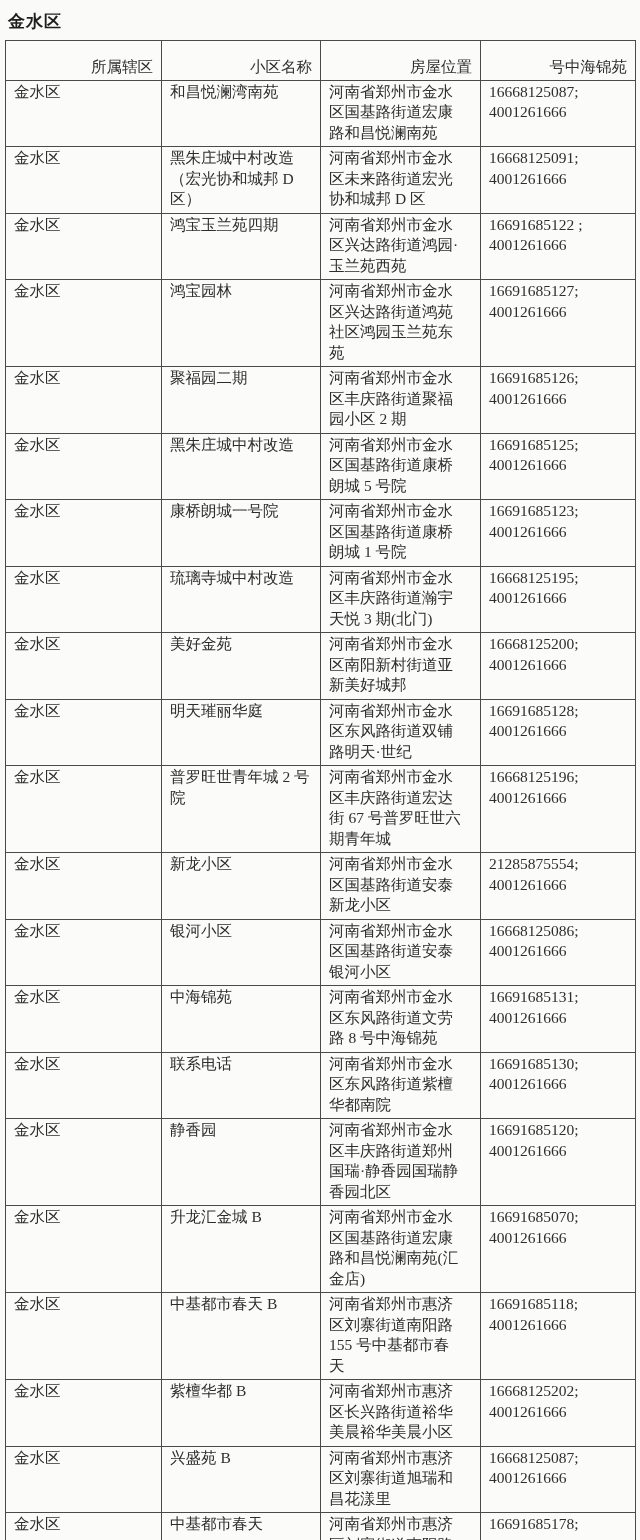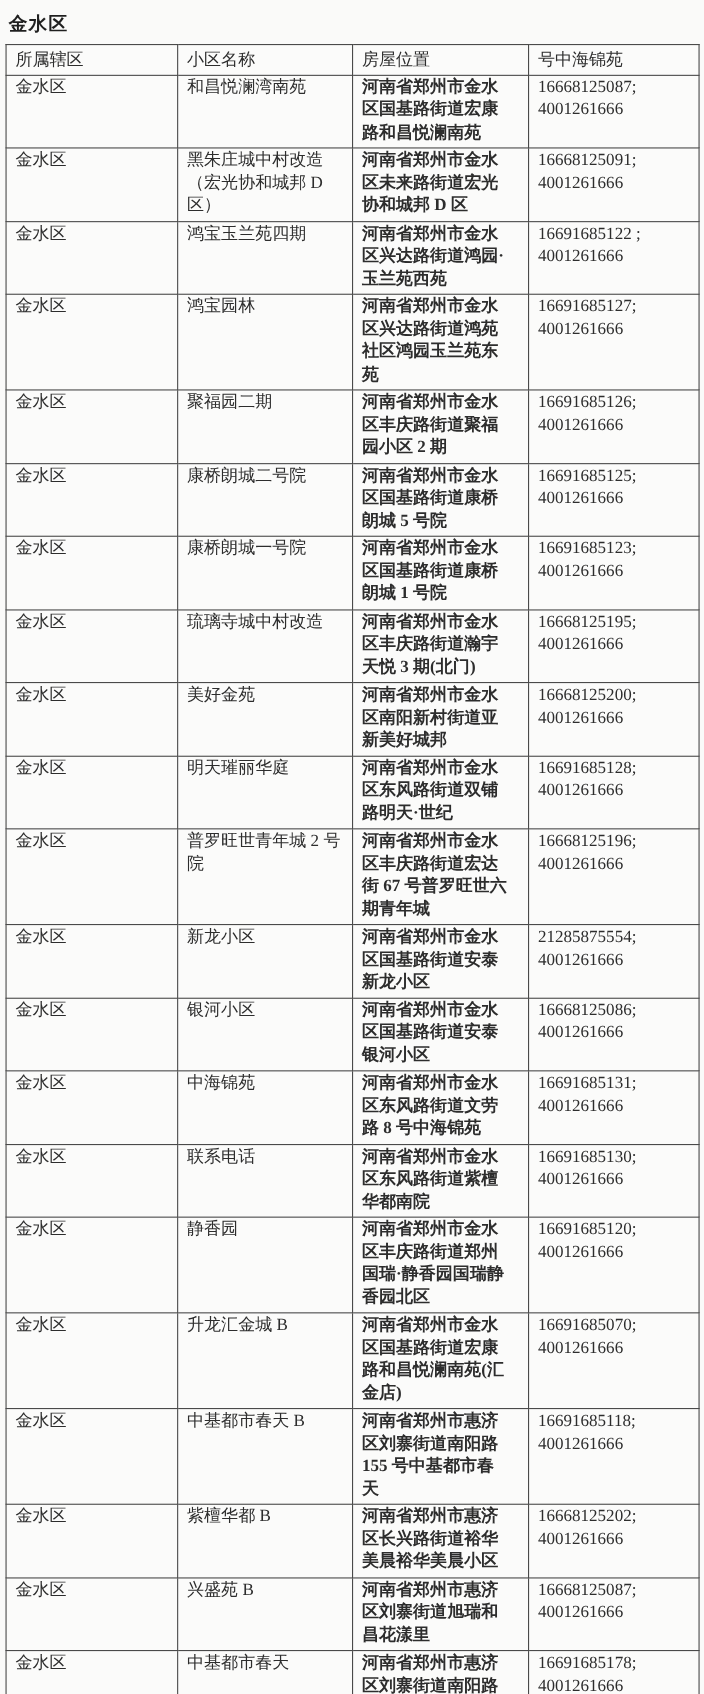--- a/index.html
+++ b/index.html
@@ -40,24 +40,25 @@
     vertical-align: top;
     font-size: 15.5px;
     line-height: 20.5px;
     font-weight: normal;
     text-align: left;
     padding: 1px 8px 3px 8px;
     overflow: hidden;
     word-break: break-all;
   }
   table.listing th {
-    padding-top: 4px;
+    padding-top: 16px;
     padding-bottom: 2px;
-  }
-  table.listing td.c2 { padding-right: 18px; font-weight: bold; }
+    text-align: right;
+  }
+  table.listing td.c2 { padding-right: 18px; }
   table.listing td.c3 { white-space: pre-line; font-family: Liberation Serif, serif; }
 </style>
 </head>
 <body>
 
 <div class="page">
   <div class="doc-title">金水区</div>
 
   <table class="listing">
     <colgroup>
@@ -105,21 +106,21 @@
         </tr>
         <tr>
           <td class="c0">金水区</td>
           <td class="c1">聚福园二期</td>
           <td class="c2">河南省郑州市金水区丰庆路街道聚福园小区 2 期</td>
           <td class="c3">16691685126;
 4001261666</td>
         </tr>
         <tr>
           <td class="c0">金水区</td>
-          <td class="c1">康桥朗城二号院</td>
+          <td class="c1">黑朱庄城中村改造</td>
           <td class="c2">河南省郑州市金水区国基路街道康桥朗城 5 号院</td>
           <td class="c3">16691685125;
 4001261666</td>
         </tr>
         <tr>
           <td class="c0">金水区</td>
           <td class="c1">康桥朗城一号院</td>
           <td class="c2">河南省郑州市金水区国基路街道康桥朗城 1 号院</td>
           <td class="c3">16691685123;
 4001261666</td>

